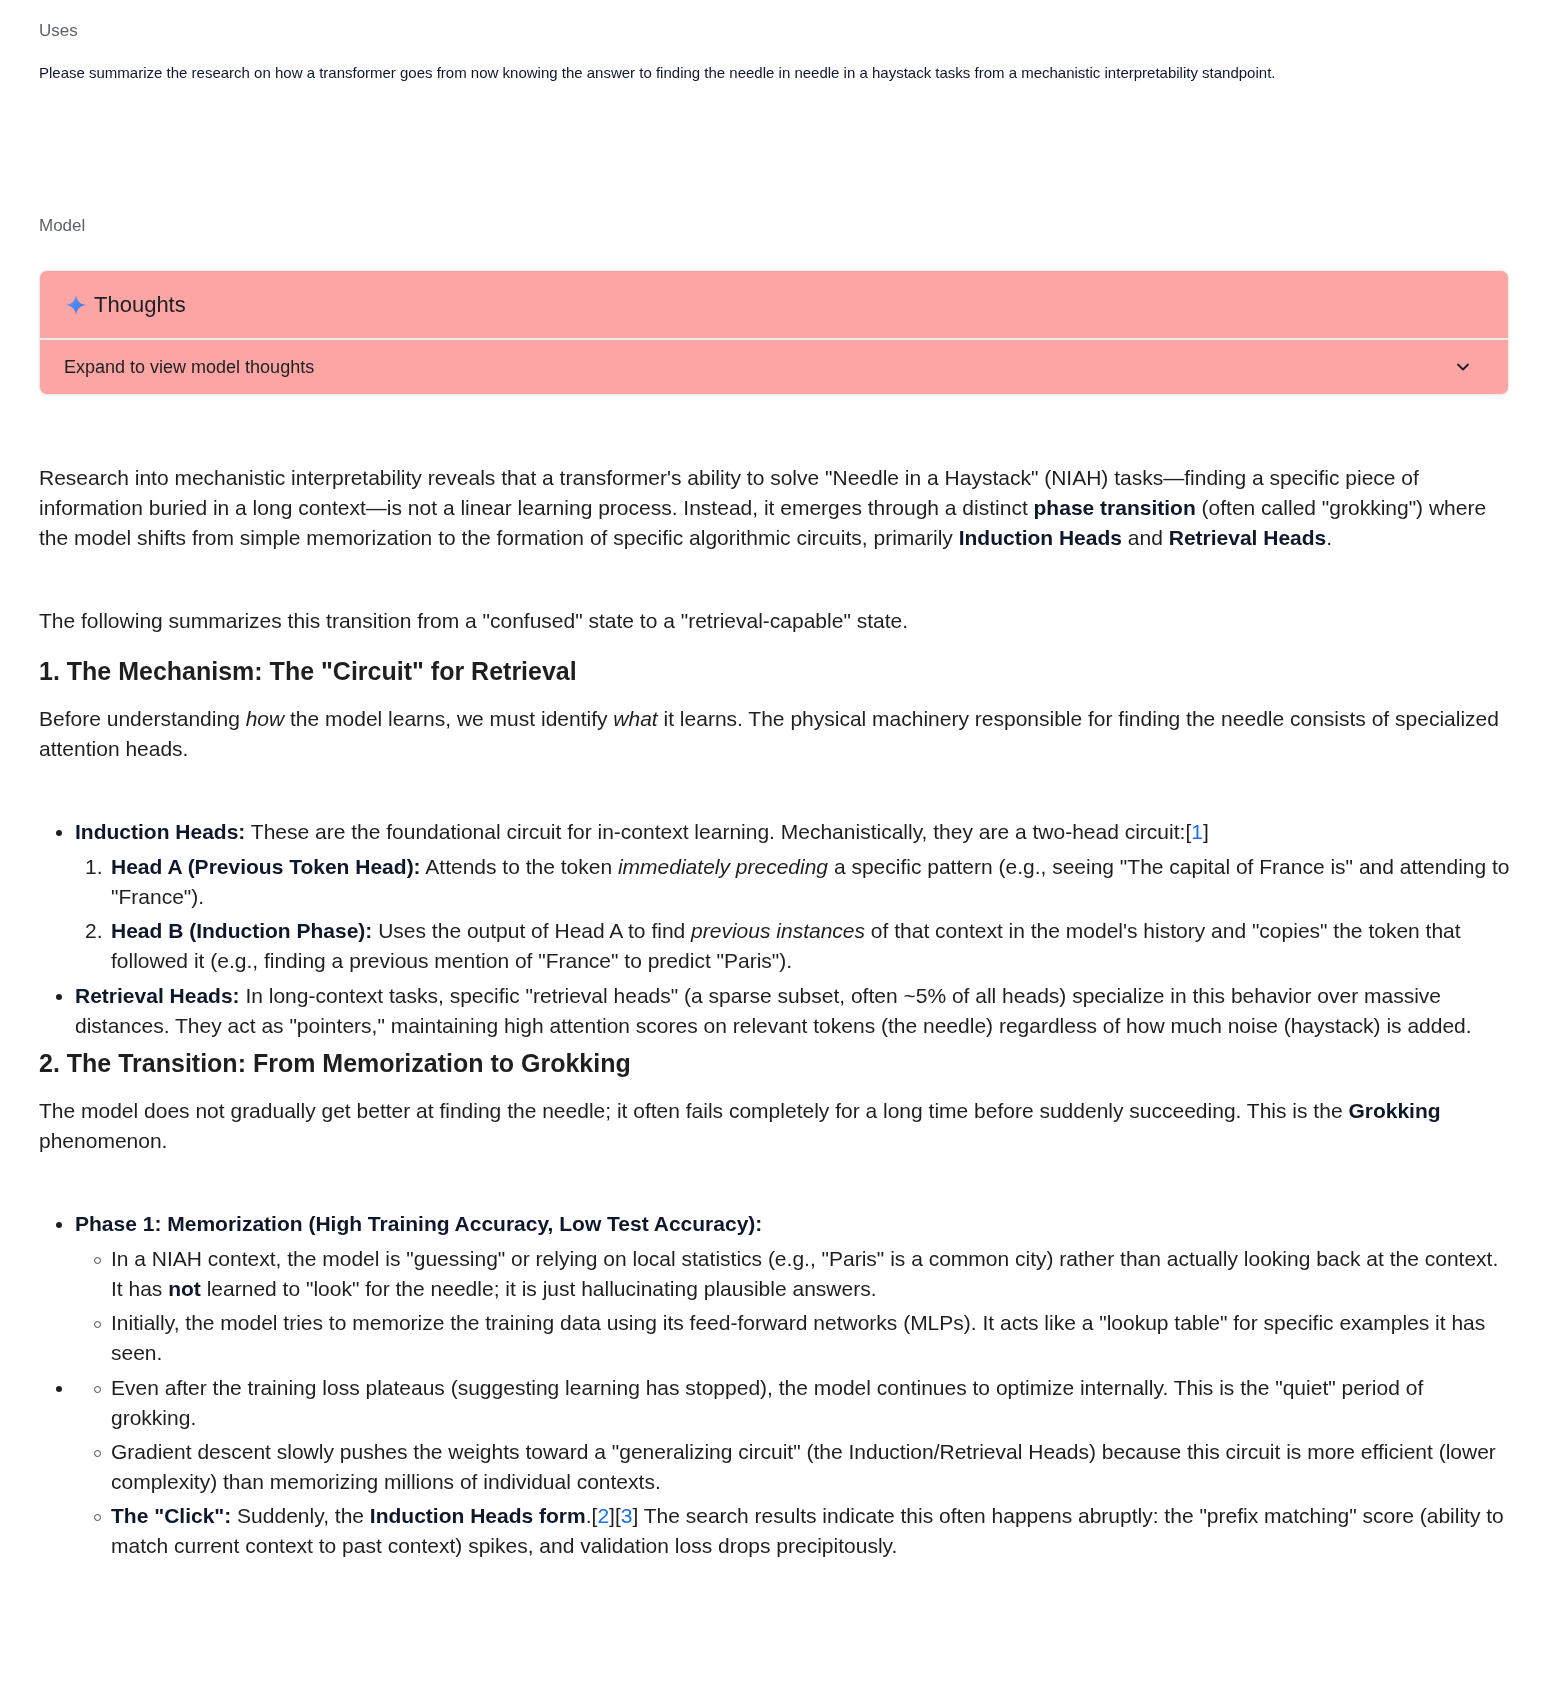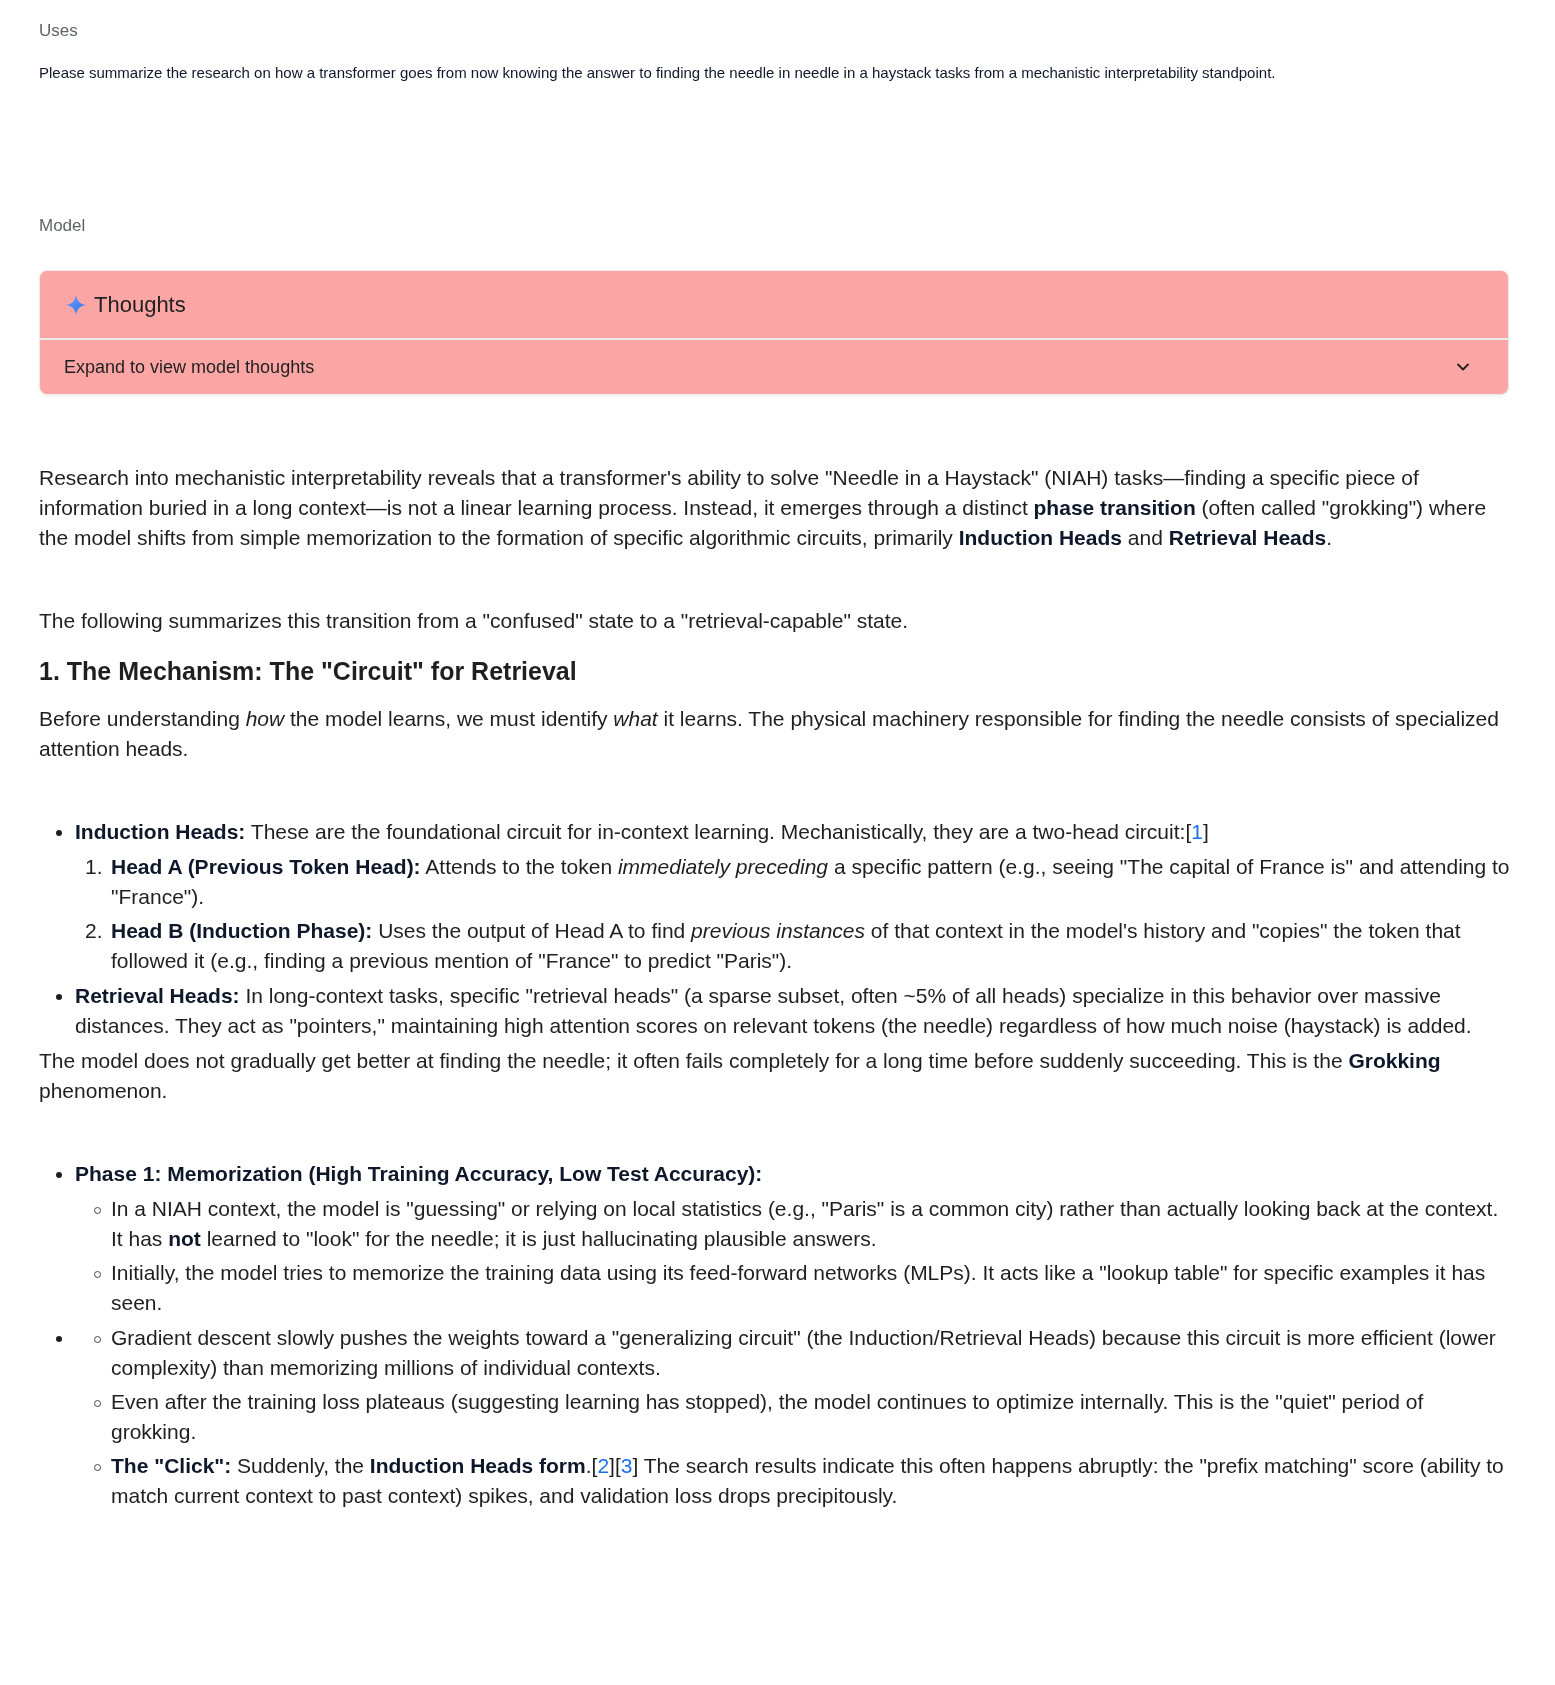--- a/index.html
+++ b/index.html
@@ -224,33 +224,34 @@
           <li>
             <span class="num">2.</span><b>Head B (Induction Phase):</b><span> Uses the output of Head A to find </span><i>previous instances</i><span> of that context in the model's history and "copies" the token that followed it (e.g., finding a previous mention of "France" to predict "Paris").</span>
           </li>
         </ol>
       </li>
       <li>
         <b>Retrieval Heads:</b><span> In long-context tasks, specific "retrieval heads" (a sparse subset, often ~5% of all heads) specialize in this behavior over massive distances. They act as "pointers," maintaining high attention scores on relevant tokens (the needle) regardless of how much noise (haystack) is added.</span>
       </li>
     </ul>
 
+    <h2>2. The Transition: From Memorization to Grokking</h2>
 
     <p class="p4"><span>The model does not gradually get better at finding the needle; it often fails completely for a long time before suddenly succeeding. This is the </span><b>Grokking</b><span> phenomenon.</span></p>
 
     <ul class="bullets">
       <li>
         <b>Phase 1: Memorization (High Training Accuracy, Low Test Accuracy):</b>
         <ul class="circles">
           <li><span>In a NIAH context, the model is "guessing" or relying on local statistics (e.g., "Paris" is a common city) rather than actually looking back at the context. It has </span><b>not</b><span> learned to "look" for the needle; it is just hallucinating plausible answers.</span></li>
           <li>Initially, the model tries to memorize the training data using its feed-forward networks (MLPs). It acts like a "lookup table" for specific examples it has seen.</li>
         </ul>
       </li>
       <li>
         <ul class="circles">
+          <li>Even after the training loss plateaus (suggesting learning has stopped), the model continues to optimize internally. This is the "quiet" period of grokking.</li>
           <li>Gradient descent slowly pushes the weights toward a "generalizing circuit" (the Induction/Retrieval Heads) because this circuit is more efficient (lower complexity) than memorizing millions of individual contexts.</li>
-          <li>Even after the training loss plateaus (suggesting learning has stopped), the model continues to optimize internally. This is the "quiet" period of grokking.</li>
           <li><b>The "Click":</b><span> Suddenly, the </span><b>Induction Heads form</b><span>.</span><span>[</span><a class="cite">2</a><span>]</span><span>[</span><a class="cite">3</a><span>]</span><span> The search results indicate this often happens abruptly: the "prefix matching" score (ability to match current context to past context) spikes, and validation loss drops precipitously.</span></li>
         </ul>
       </li>
     </ul>
   </div>
 </div>
 
 </body></html>

